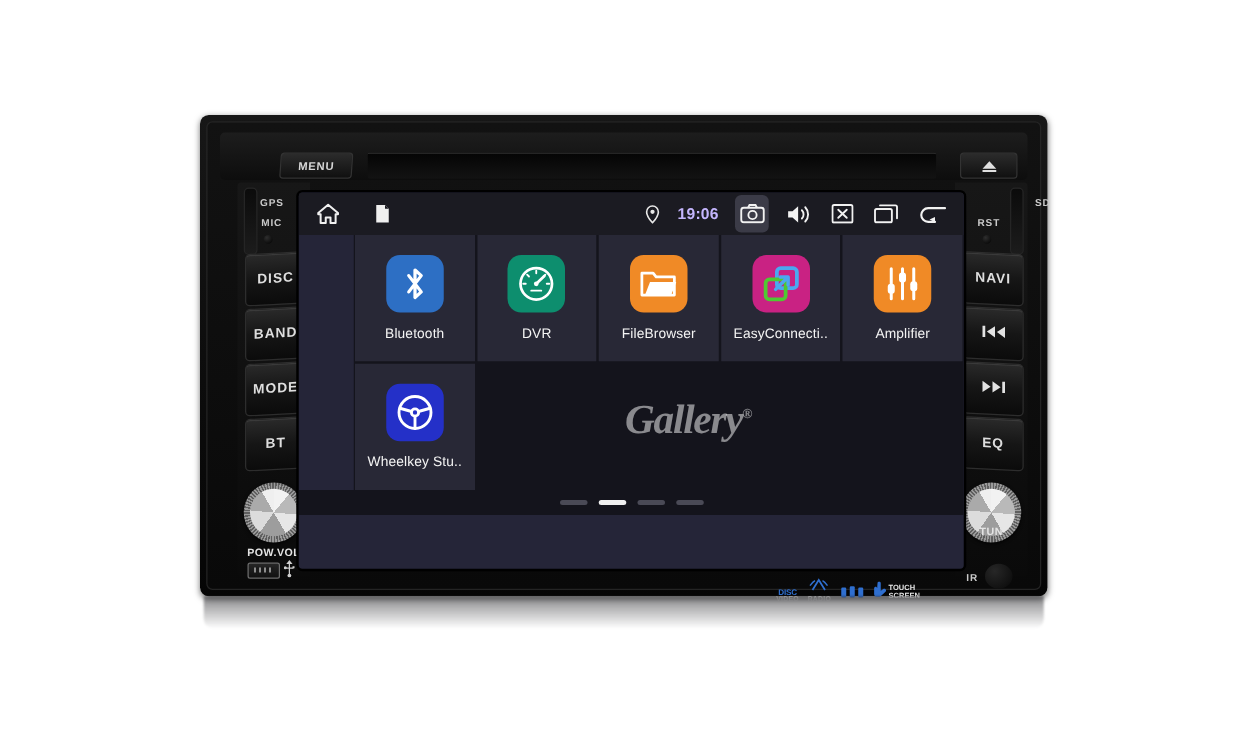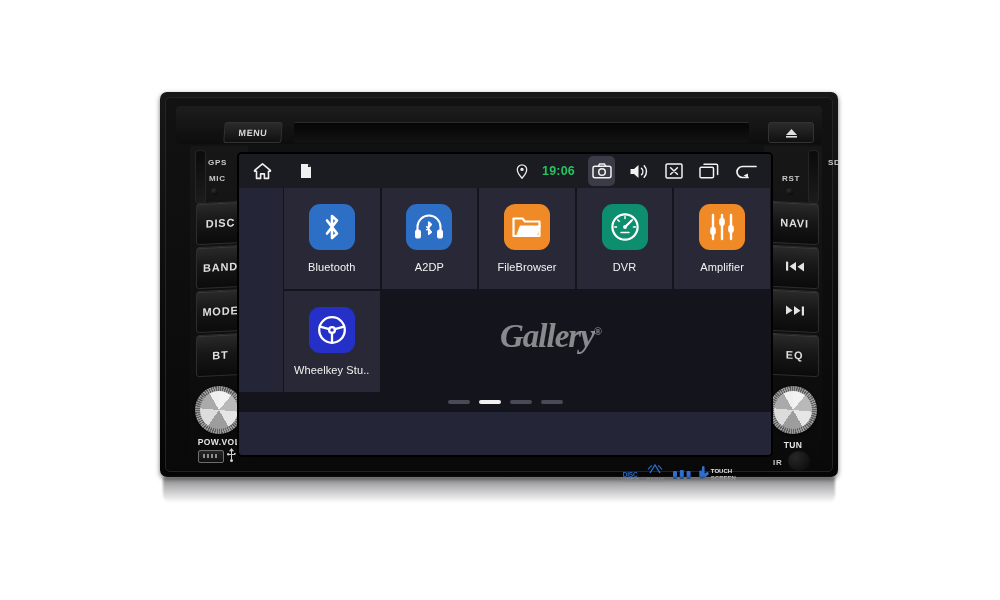--- a/index.html
+++ b/index.html
@@ -77,21 +77,21 @@
         background:#252538;border-radius:3px;overflow:hidden;
         box-shadow:0 0 0 2px #000;}
 
   .statusbar{position:relative;height:34px;background:#1b1b22;
         display:flex;align-items:center;padding:0 12px;}
   .sb-left{display:flex;align-items:center;gap:22px;}
   .sb-right{margin-left:auto;display:flex;align-items:center;gap:13px;}
   .sb-icon{display:flex;align-items:center;justify-content:center;
         width:22px;height:22px;}
   .sb-icon svg{display:block;}
-  .sb-time{color:#22c55e;font-size:12.5px;font-weight:bold;letter-spacing:.2px;}
+  .sb-time{color:#c4b5fd;font-size:12.5px;font-weight:bold;letter-spacing:.2px;}
   .sb-icon.active{background:#3b3b47;border-radius:5px;width:27px;height:30px;}
 
   .grid{position:relative;height:204px;display:grid;
         grid-template-columns:repeat(5,1fr);grid-template-rows:1fr 1fr;
         gap:2px;padding:0 1px;background:#14141c;margin-left:44px;}
   .cell{background:#282836;display:flex;flex-direction:column;
         align-items:center;justify-content:center;gap:11px;}
   .tile{width:46px;height:46px;border-radius:11px;
         display:flex;align-items:center;justify-content:center;}
   .tile svg{display:block;}
@@ -199,21 +199,21 @@
                 <polygon points="9,1 9,10 15.5,5.5" fill="#e2e2e2"></polygon>
                 <rect x="16.8" y="1" width="2.2" height="9" fill="#e2e2e2"></rect>
               </svg>
           </span>
         </div>
         <div class="sidebtn" style="top:188px;">
             <span>EQ</span>
           </div>
 
         <div class="knob" style="left:5px;top:240px;"></div>
-        <div class="knob-label" style="left:2px;top:294px;width:54px;">TUN</div>
+        <div class="knob-label" style="left:2px;top:274px;width:54px;">TUN</div>
         <div class="micro-label" style="left:9px;top:312px;">IR</div>
         <div style="position:absolute;left:24px;top:305px;width:22px;height:20px;border-radius:50%;background:radial-gradient(circle at 35% 30%,#272727,#080808);"></div>
       </div>
 
       <div class="screen">
 
         <div class="statusbar">
           <div class="sb-left">
             <span class="sb-icon">
               <svg width="19" height="18" viewBox="0 0 19 18">
@@ -274,57 +274,56 @@
 
           <div class="cell">
             <div class="tile" style="background:#2d6fc4">
               <svg width="24" height="30" viewBox="0 0 24 30">
                   <path d="M7 8.5 17 21.5 12 26V4l5 4.5L7 21.5" fill="none" stroke="#fff" stroke-width="2.6" stroke-linejoin="round" stroke-linecap="round"></path>
                 </svg>
             </div>
             <div class="cell-label">Bluetooth</div>
           </div>
 
-          <div class="cell">
-            <div class="tile" style="background:#2d6fc4">
-              <svg width="30" height="26" viewBox="0 0 30 26">
-                  <path d="M3.5 17V13a11.5 11.5 0 0 1 23 0v4" fill="none" stroke="#fff" stroke-width="2.1"></path>
-                  <rect x="1" y="15.5" width="6" height="9" rx="2.6" fill="#fff"></rect>
-                  <rect x="23" y="15.5" width="6" height="9" rx="2.6" fill="#fff"></rect>
-                  <path d="M12.4 12.2 17.2 18l-2.4 2.2V8.2l2.4 2.2-4.8 5.8" fill="none" stroke="#fff" stroke-width="1.7" stroke-linejoin="round"></path>
-                </svg>
-            </div>
-            <div class="cell-label">A2DP</div>
-          </div>
-
-          <div class="cell">
-            <div class="tile" style="background:#f08a26">
-              <svg width="30" height="24" viewBox="0 0 30 24">
-                  <path d="M1.5 21V3.5h9l2.4 3h14.6V21z" fill="none" stroke="#fff" stroke-width="2.2" stroke-linejoin="round"></path>
-                  <path d="M4 21 8 10.5h21L25 21z" fill="#fff"></path>
-                </svg>
-            </div>
-            <div class="cell-label">FileBrowser</div>
-          </div>
 
           <div class="cell">
             <div class="tile" style="background:#0d8e6e">
               <svg width="30" height="30" viewBox="0 0 30 30">
                   <circle cx="15" cy="15" r="12.6" fill="none" stroke="#fff" stroke-width="2.2"></circle>
                   <circle cx="15" cy="15" r="1.9" fill="#fff"></circle>
                   <path d="M15 15 21.5 8.8" stroke="#fff" stroke-width="2.2" stroke-linecap="round"></path>
                   <path d="M15 4.6v2M25.4 15h-2M4.6 15h2M7.7 7.7l1.5 1.5M22.3 7.7l-1.5 1.5" stroke="#fff" stroke-width="1.5" stroke-linecap="round"></path>
                   <path d="M11 20.5h8" stroke="#fff" stroke-width="1.5" stroke-linecap="round"></path>
                 </svg>
             </div>
             <div class="cell-label">DVR</div>
           </div>
 
-
-
+          <div class="cell">
+            <div class="tile" style="background:#f08a26">
+              <svg width="30" height="24" viewBox="0 0 30 24">
+                  <path d="M1.5 21V3.5h9l2.4 3h14.6V21z" fill="none" stroke="#fff" stroke-width="2.2" stroke-linejoin="round"></path>
+                  <path d="M4 21 8 10.5h21L25 21z" fill="#fff"></path>
+                </svg>
+            </div>
+            <div class="cell-label">FileBrowser</div>
+          </div>
+
+
+
+          <div class="cell">
+            <div class="tile" style="background:#c92283">
+              <svg width="30" height="30" viewBox="0 0 30 30">
+                  <rect x="11.5" y="2.5" width="16" height="16" rx="3" fill="none" stroke="#4ba8f0" stroke-width="3"></rect>
+                  <rect x="2.5" y="11.5" width="16" height="16" rx="3" fill="none" stroke="#4fc832" stroke-width="3"></rect>
+                  <path d="M10.5 19.5 20 10M14.2 9.6H20.5v6.3" fill="none" stroke="#4ba8f0" stroke-width="2.8" stroke-linecap="round" stroke-linejoin="round"></path>
+                </svg>
+            </div>
+            <div class="cell-label">EasyConnecti..</div>
+          </div>
 
           <div class="cell">
             <div class="tile" style="background:#f08a26">
               <svg width="28" height="28" viewBox="0 0 28 28">
                   <path d="M5 2v24M14 2v24M23 2v24" stroke="#fff" stroke-width="2.4" stroke-linecap="round"></path>
                   <rect x="2.2" y="14" width="5.6" height="8" rx="2.4" fill="#fff"></rect>
                   <rect x="11.2" y="5" width="5.6" height="8" rx="2.4" fill="#fff"></rect>
                   <rect x="20.2" y="12" width="5.6" height="8" rx="2.4" fill="#fff"></rect>
                 </svg>
             </div>

